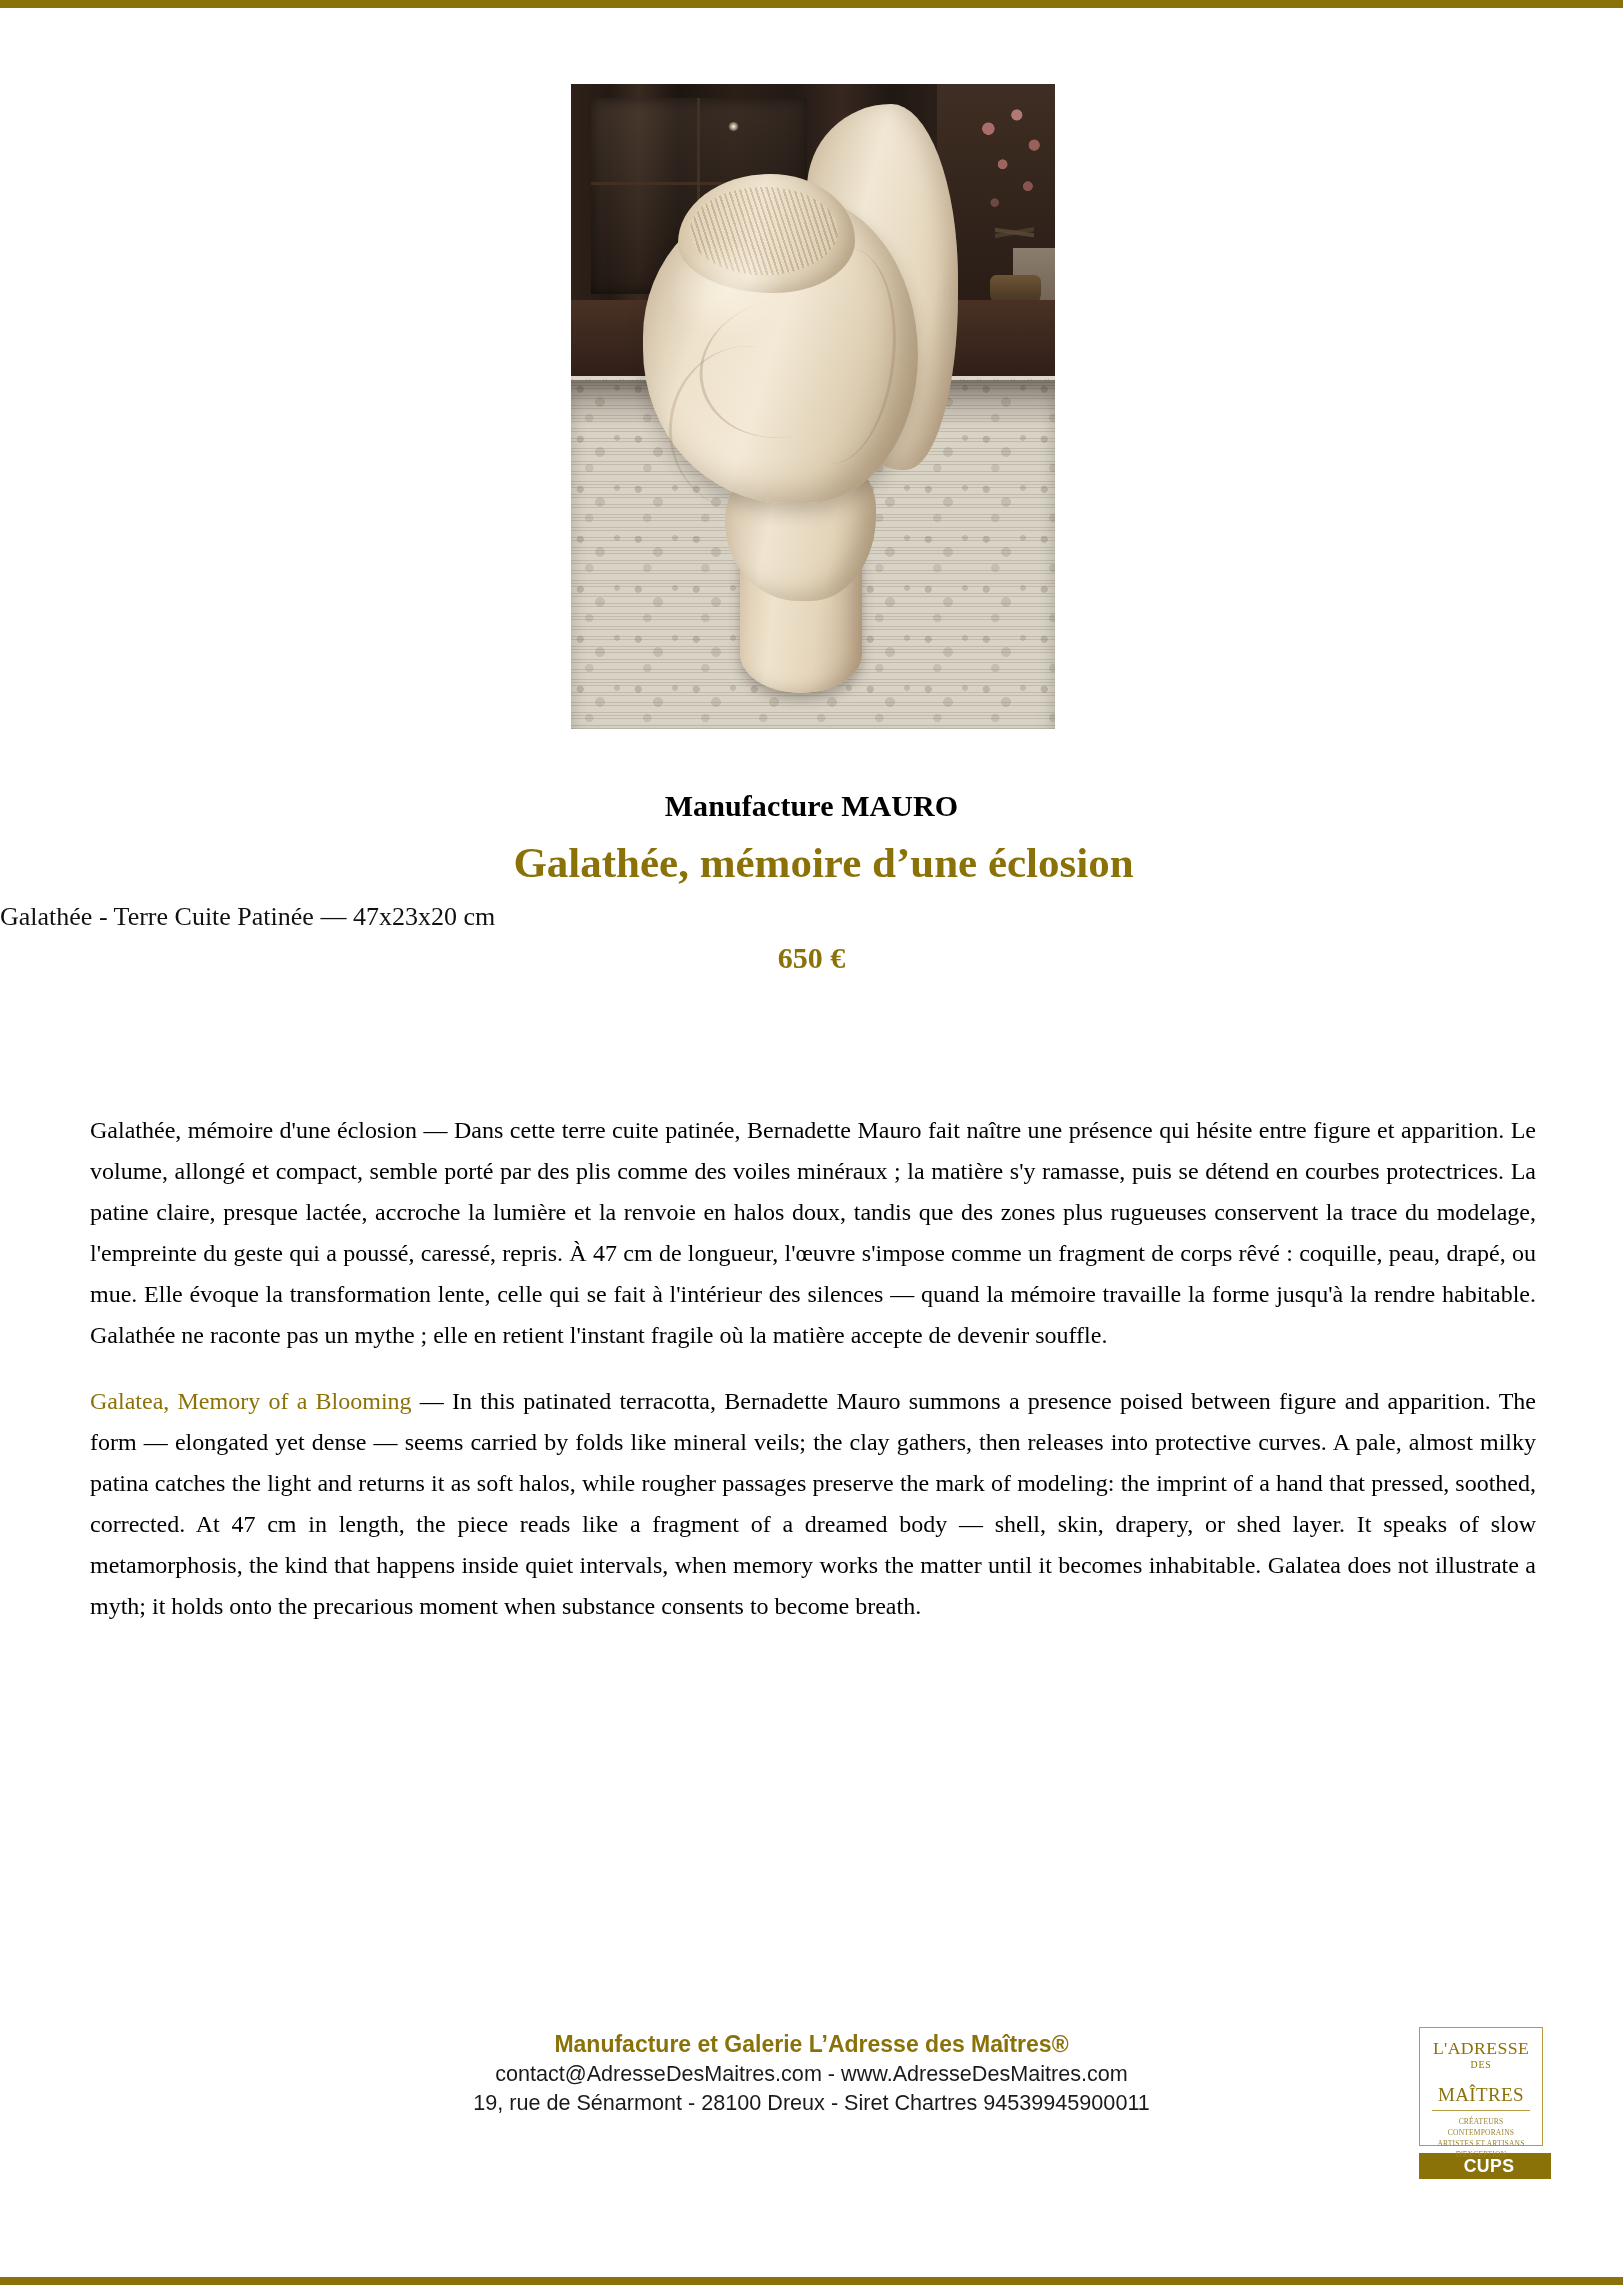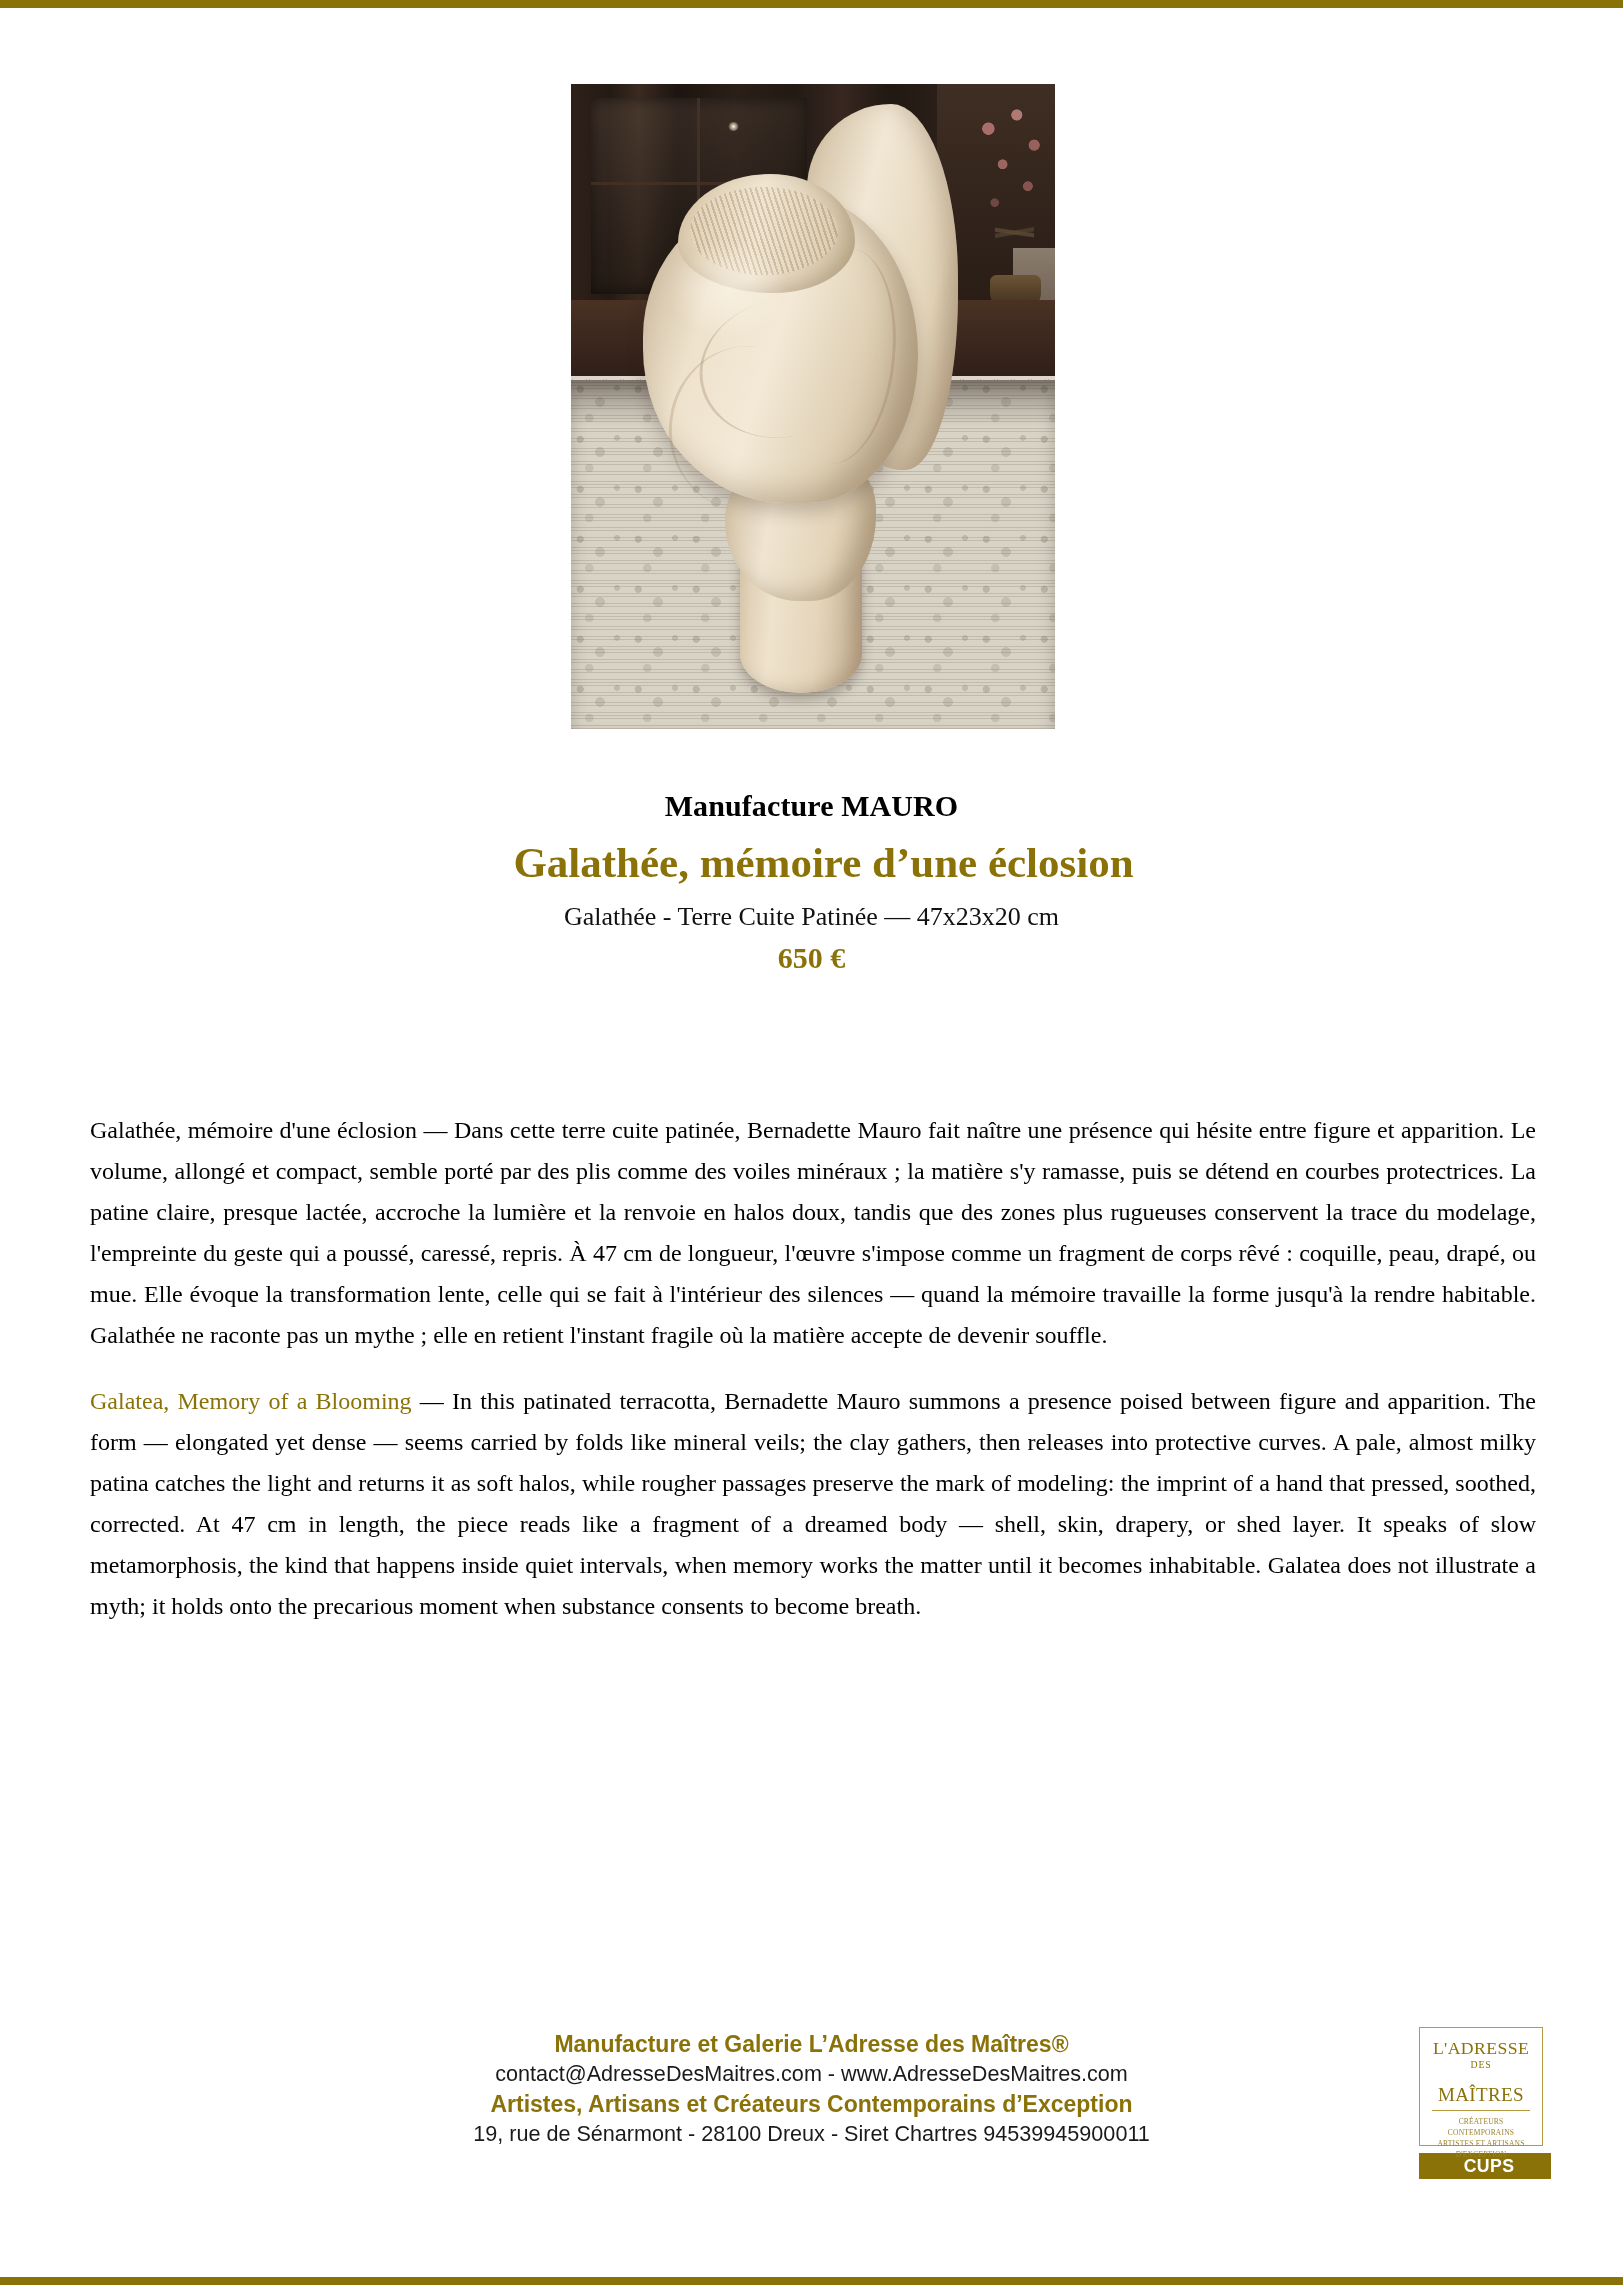--- a/index.html
+++ b/index.html
@@ -205,21 +205,20 @@
     left: 0; top: 838px; width: 1623px;
     text-align: center;
     font-size: 43px;
     font-weight: bold;
     color: #8a7208;
     padding-left: 12px;
   }
   .subtitle {
     position: absolute;
     left: 0; top: 902px; width: 1623px;
-    text-align: center;
     font-size: 26px;
     color: #111111;
   }
   .price {
     position: absolute;
     left: 0; top: 941px; width: 1623px;
     text-align: center;
     font-size: 30px;
     font-weight: bold;
     color: #8a7208;
@@ -358,21 +357,20 @@
   <div class="price">650 €</div>
 
   <div class="body-block">
     <p class="para"><span>Galathée, mémoire d'une éclosion</span><span> — Dans cette terre cuite patinée, Bernadette Mauro fait naître une présence qui hésite entre figure et apparition. Le volume, allongé et compact, semble porté par des plis comme des voiles minéraux ; la matière s'y ramasse, puis se détend en courbes protectrices. La patine claire, presque lactée, accroche la lumière et la renvoie en halos doux, tandis que des zones plus rugueuses conservent la trace du modelage, l'empreinte du geste qui a poussé, caressé, repris. À 47 cm de longueur, l'œuvre s'impose comme un fragment de corps rêvé : coquille, peau, drapé, ou mue. Elle évoque la transformation lente, celle qui se fait à l'intérieur des silences — quand la mémoire travaille la forme jusqu'à la rendre habitable. Galathée ne raconte pas un mythe ; elle en retient l'instant fragile où la matière accepte de devenir souffle.</span></p>
     <p class="para"><span class="en-lead">Galatea, Memory of a Blooming</span><span> — In this patinated terracotta, Bernadette Mauro summons a presence poised between figure and apparition. The form — elongated yet dense — seems carried by folds like mineral veils; the clay gathers, then releases into protective curves. A pale, almost milky patina catches the light and returns it as soft halos, while rougher passages preserve the mark of modeling: the imprint of a hand that pressed, soothed, corrected. At 47 cm in length, the piece reads like a fragment of a dreamed body — shell, skin, drapery, or shed layer. It speaks of slow metamorphosis, the kind that happens inside quiet intervals, when memory works the matter until it becomes inhabitable. Galatea does not illustrate a myth; it holds onto the precarious moment when substance consents to become breath.</span></p>
   </div>
 
   <div class="footer">
     <div class="f-line f-gold">Manufacture et Galerie L’Adresse des Maîtres®</div>
     <div class="f-line f-dark">contact@AdresseDesMaitres.com - www.AdresseDesMaitres.com</div>
-    <div class="f-line f-gold">Artistes, Artisans et Créateurs Contemporains d’Exception</div>
     <div class="f-line f-dark">19, rue de Sénarmont - 28100 Dreux - Siret Chartres 94539945900011</div>
   </div>
 
   <div class="logo-wrap">
     <div class="logo-box">
       <div class="logo-l1">L'ADRESSE</div>
       <div class="logo-l2">DES</div>
       <div class="logo-l3">MAÎTRES</div>
       <div class="logo-divider"></div>
       <div class="logo-sub">CRÉATEURS CONTEMPORAINS</div>

